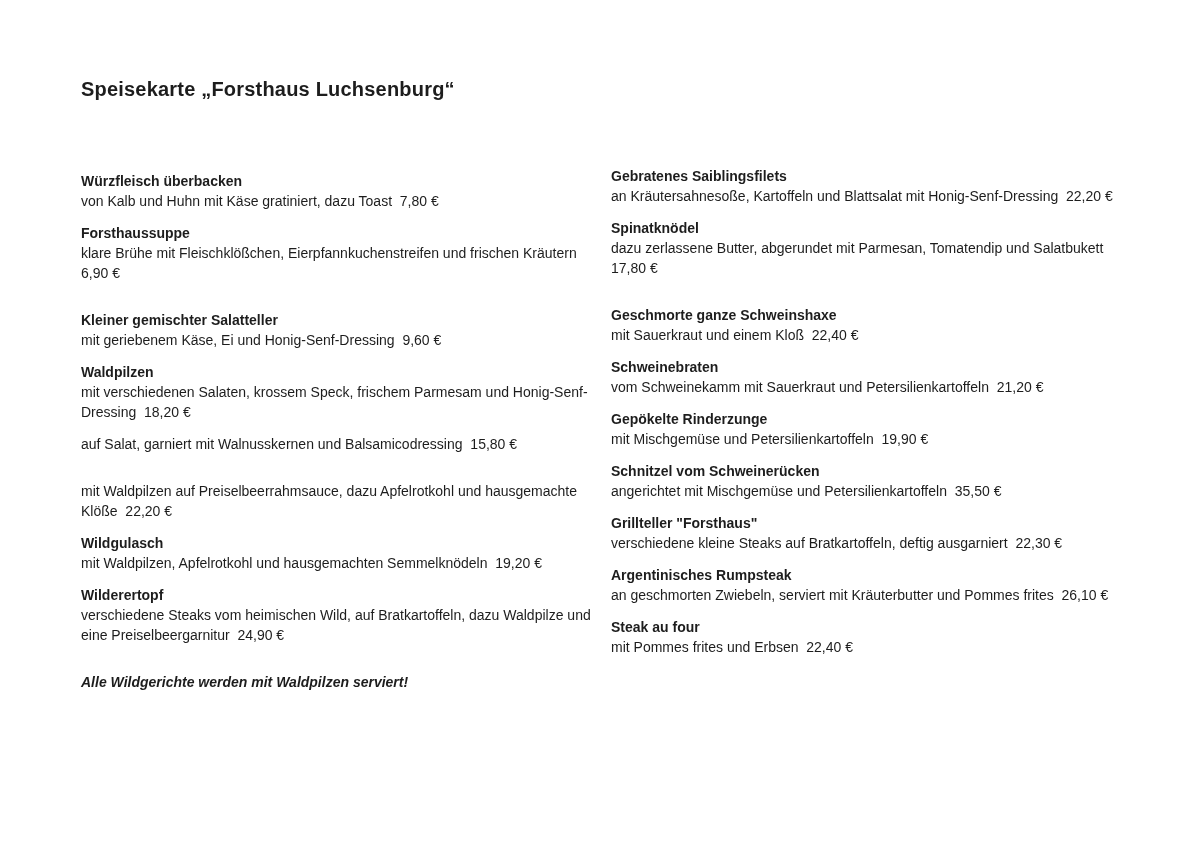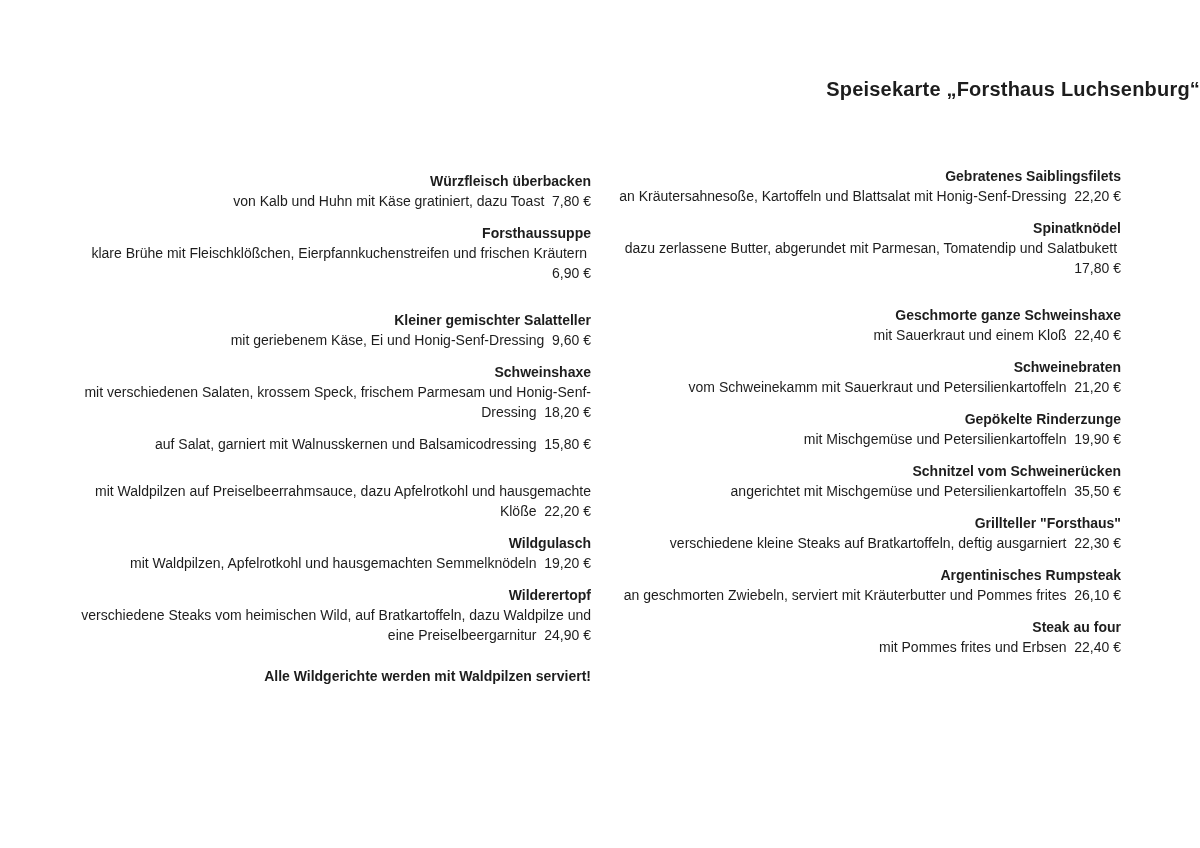--- a/index.html
+++ b/index.html
@@ -3,38 +3,39 @@
 <meta charset="utf-8">
 <style>
   html, body { margin: 0; padding: 0; }
   body {
     width: 1200px; height: 848px;
     background: #ffffff;
     color: #1d1d1d;
     font-family: "Liberation Sans", sans-serif;
     overflow: hidden;
   }
-  .page { padding: 77px 0 0 81px; text-align: right; }
+  .page { padding: 77px 0 0 81px; }
   .page-title {
     font-size: 20px;
     line-height: 24px;
     font-weight: bold;
     letter-spacing: 0.2px;
     margin: 0;
   }
   .columns { display: flex; margin-top: 65px; }
   .col { width: 510px; font-size: 14px; line-height: 20px; }
   .col-left { margin-right: 20px; padding-top: 5px; }
   .group + .group { margin-top: 27px; }
   .item + .item { margin-top: 12px; }
   .item-name { font-weight: bold; }
   .desc { white-space: pre-line; }
   .note {
-    margin-top: 21px;
+    margin-top: 27px;
     font-weight: bold;
+    font-style: italic;
     font-size: 14px;
     line-height: 20px;
   }
 </style>
 </head>
 <body>
 
 <div class="page">
 
   <h1 class="page-title">Speisekarte „Forsthaus Luchsenburg“</h1>
@@ -53,21 +54,21 @@
           <div class="item-line"><span class="desc">klare Brühe mit Fleischklößchen, Eierpfannkuchenstreifen und frischen Kräutern</span>&nbsp; <span class="price">6,90 €</span></div>
         </div>
       </div>
 
       <div class="group">
         <div class="item">
           <div class="item-name">Kleiner gemischter Salatteller</div>
           <div class="item-line"><span class="desc">mit geriebenem Käse, Ei und Honig-Senf-Dressing</span>&nbsp; <span class="price">9,60 €</span></div>
         </div>
         <div class="item">
-          <div class="item-name">Schweinshaxe</div>
+          <div class="item-name">Waldpilzen</div>
           <div class="item-line"><span class="desc">mit verschiedenen Salaten, krossem Speck, frischem Parmesam und Honig-Senf-Dressing</span>&nbsp; <span class="price">18,20 €</span></div>
         </div>
         <div class="item">
           <div class="item-line"><span class="desc">auf Salat, garniert mit Walnusskernen und Balsamicodressing</span>&nbsp; <span class="price">15,80 €</span></div>
         </div>
       </div>
 
       <div class="group">
         <div class="item">
           <div class="item-line"><span class="desc">mit Waldpilzen auf Preiselbeerrahmsauce, dazu Apfelrotkohl und hausgemachte Klöße</span>&nbsp; <span class="price">22,20 €</span></div>

